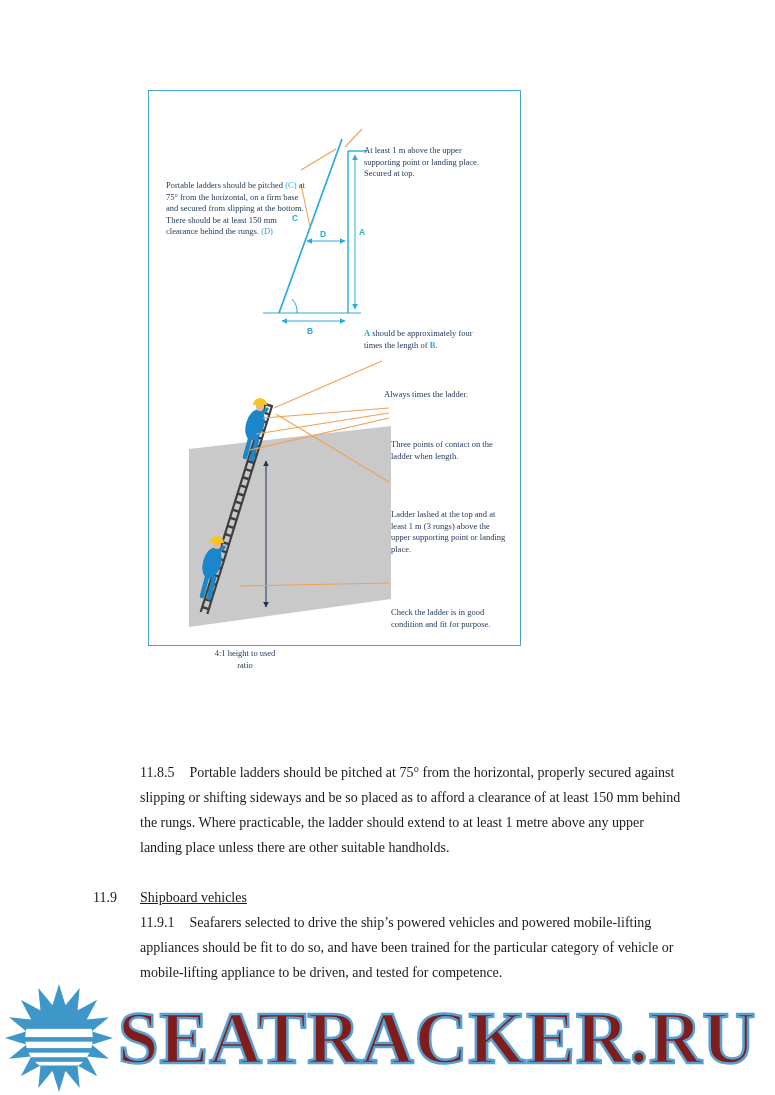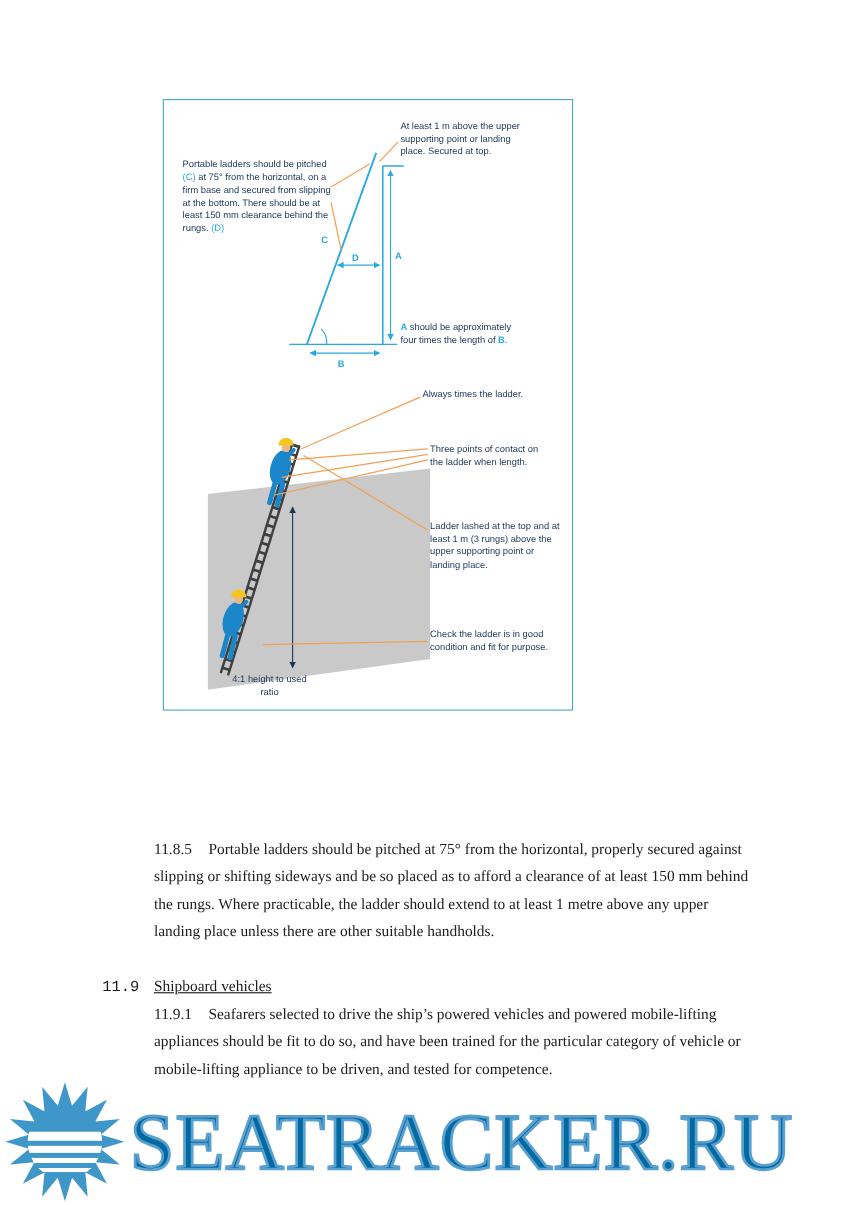--- a/index.html
+++ b/index.html
@@ -8,22 +8,22 @@
     overflow:hidden; font-family:"Liberation Serif", serif; color:#1a1a1a;
   }
 
   
   .figure {
     position:absolute; left:148px; top:90px; width:371px; height:554px;
     border:1px solid #45a5c9; background:#ffffff;
   }
   .fig-svg { position:absolute; left:0; top:0; }
   .ann {
-    position:absolute; font-family:Liberation Sans, sans-serif;
-    font-size:8.5px; line-height:11.5px; color:#1c3557;
+    position:absolute; font-family:Liberation Serif, serif;
+    font-size:8.5px; line-height:11.5px; color:#1c3557;margin-top:36px;
   }
   .ann .hl { color:#2aa9df; }
   .ann .hlb { color:#2aa9df; font-weight:bold; }
   .ann-secured { left:215px; top:18px;  width:122px; }
   .ann-pitch   { left:17px;  top:53px;  width:140px; }
   .ann-ab      { left:215px; top:201px; width:110px; }
   .ann-always  { left:235px; top:262px; width:126px; }
   .ann-three   { left:242px; top:312px; width:110px; }
   .ann-lashed  { left:242px; top:382px; width:118px; }
   .ann-check   { left:242px; top:480px; width:120px; }
@@ -39,33 +39,33 @@
     font-size:14px; line-height:25px;
   }
   .pnum { margin-right:15px; }
   .p1 { top:685px; }
   .p2 { top:760px; }
   .p3 { top:910px; }
   .section-heading {
     position:absolute; left:93px; top:885px; margin:0;
     font-size:14px; line-height:25px; font-weight:normal;
   }
-  .section-heading .snum { display:inline-block; width:47px;font-family:Liberation Mono, monospace; }
+  .section-heading .snum { display:inline-block; width:47px; }
   .section-heading .stitle { text-decoration:underline; }
 
   
   .watermark {
     position:absolute; left:4px; top:982px; width:771px; height:112px;
     display:flex; align-items:center;
   }
   .sun-svg { width:110px; height:110px; flex:0 0 auto; }
   .wm-text {
-    font-family:"Liberation Serif", serif; font-weight:normal;
+    font-family:"Liberation Serif", serif; font-weight:bold;
     font-size:73px; line-height:1; letter-spacing:1px; white-space:nowrap;
-    color:#0369a1; -webkit-text-stroke:2.5px #59a0d0;
+    color:#7f1d1d; -webkit-text-stroke:2.5px #59a0d0;
     margin-left:4px;
   }
 </style>
 </head>
 <body>
 
 <div class="page">
 
   <div class="figure">
 

